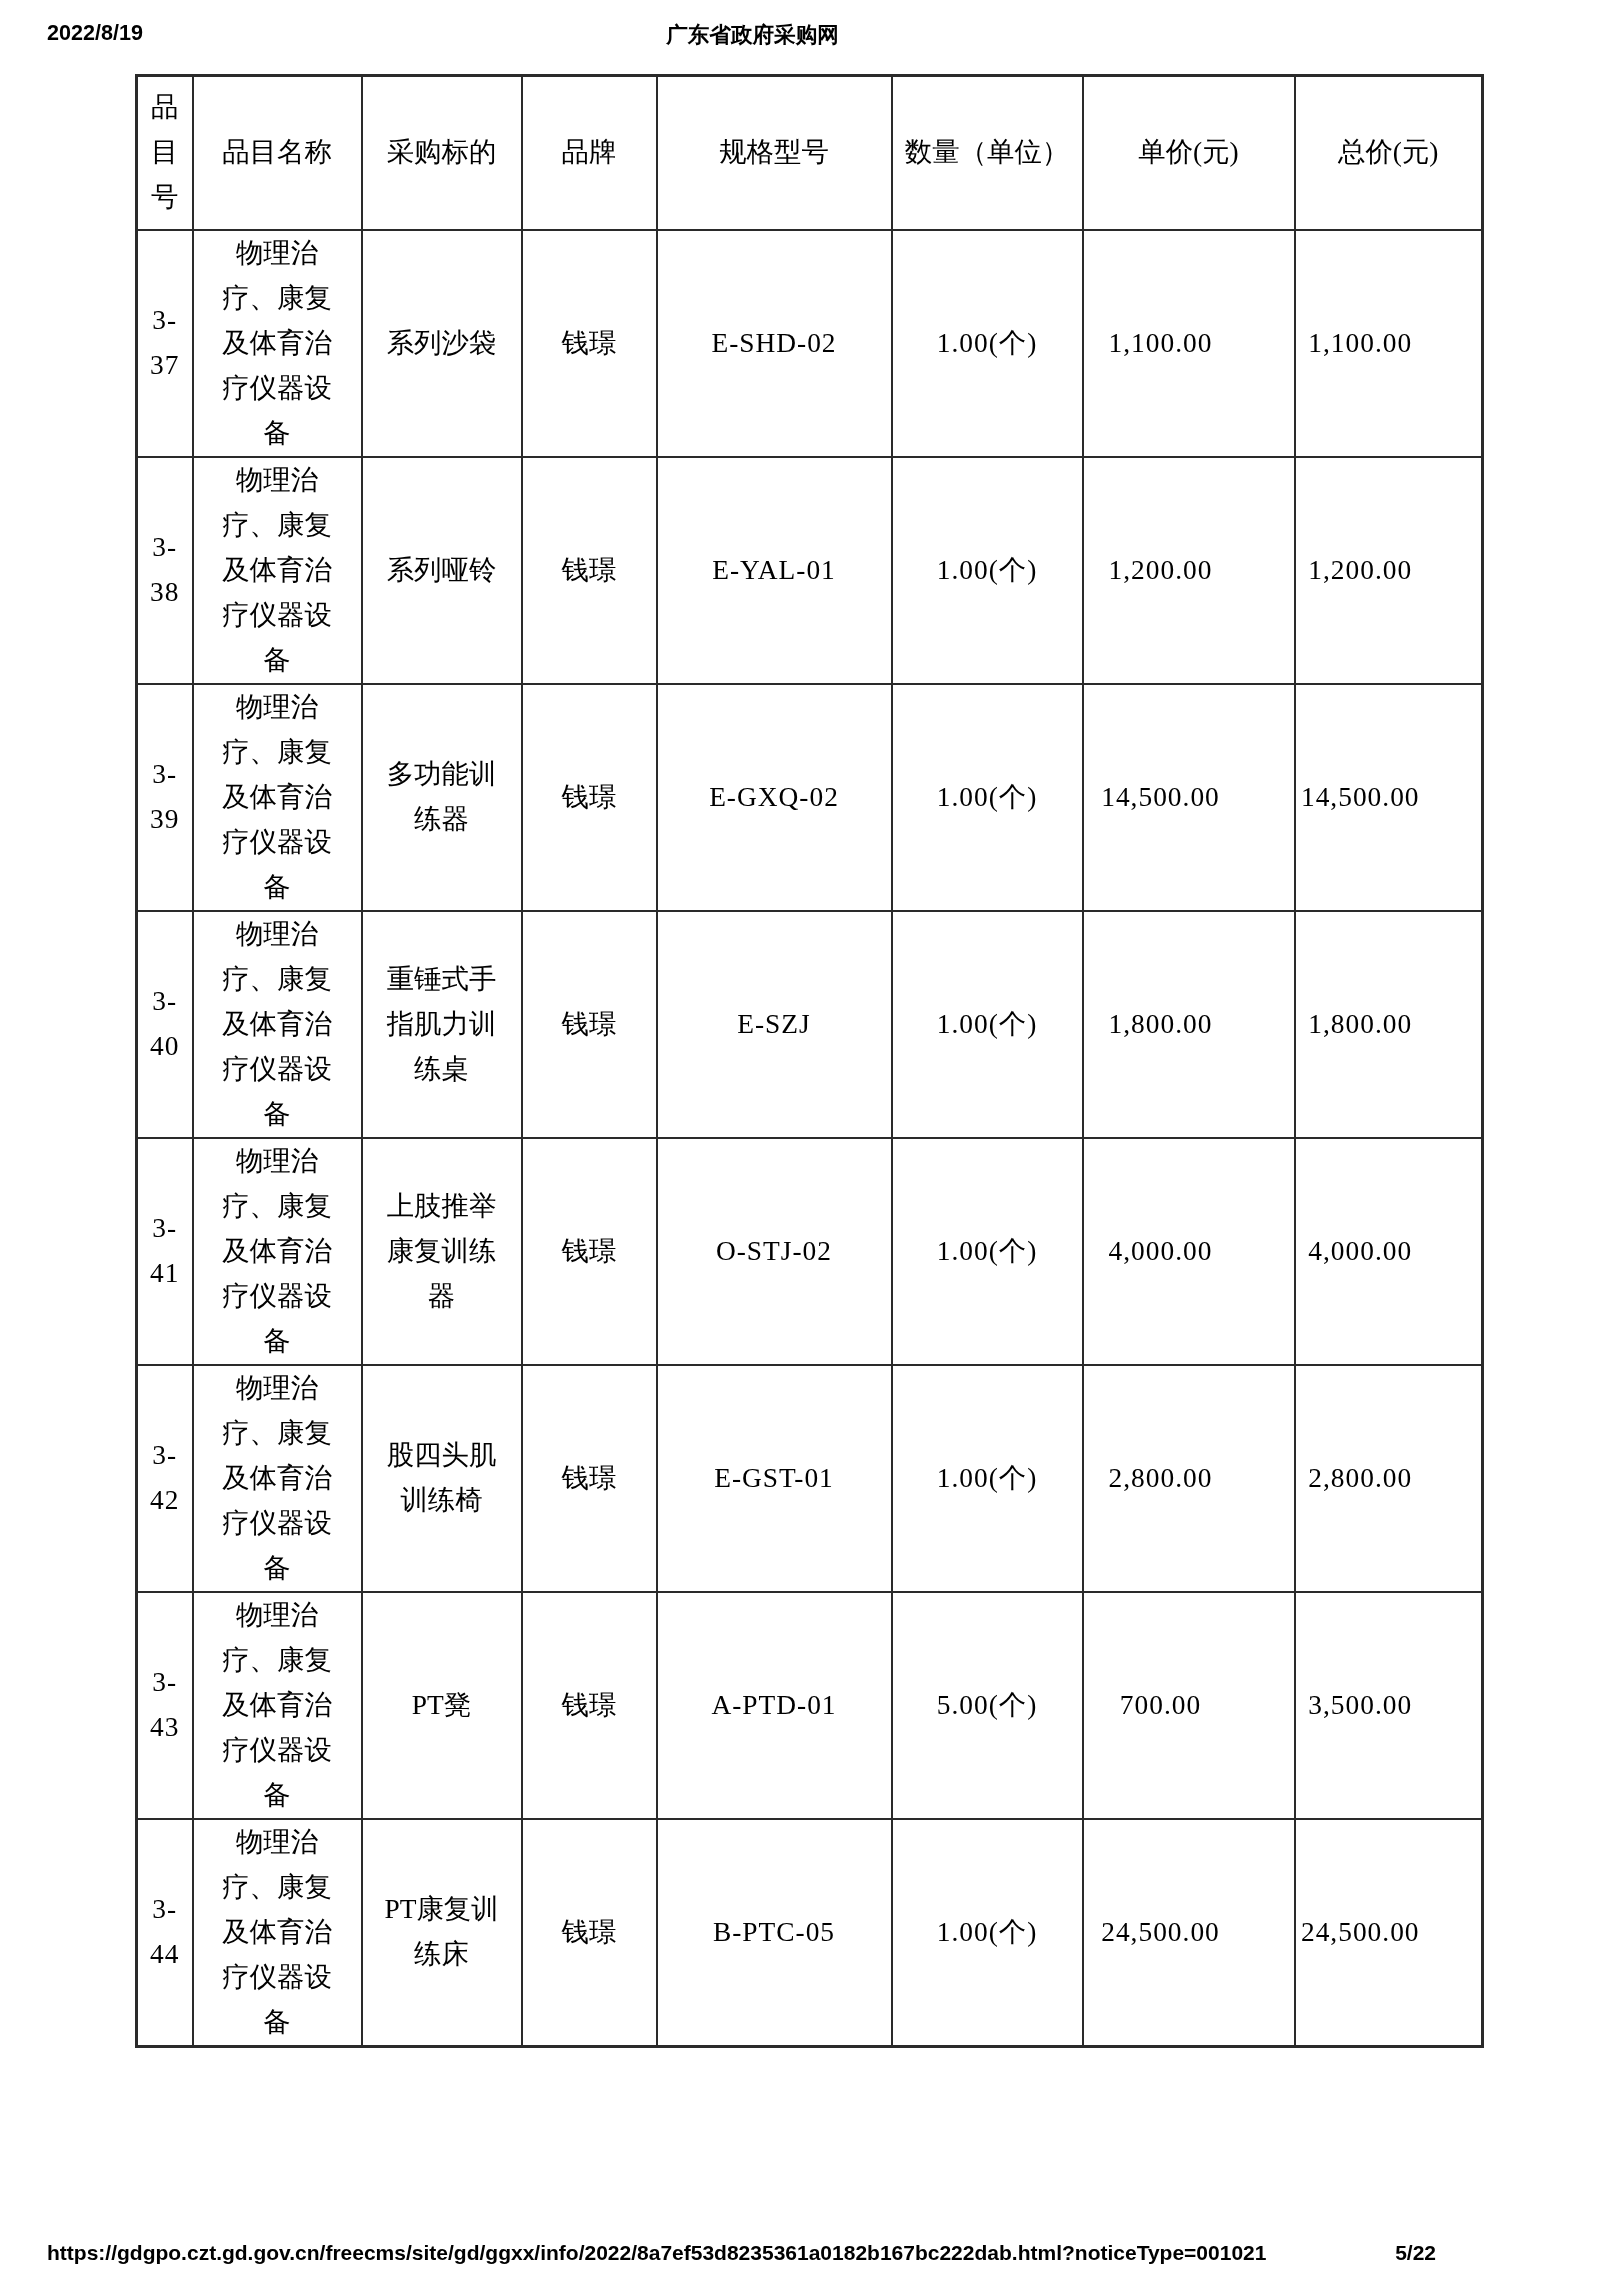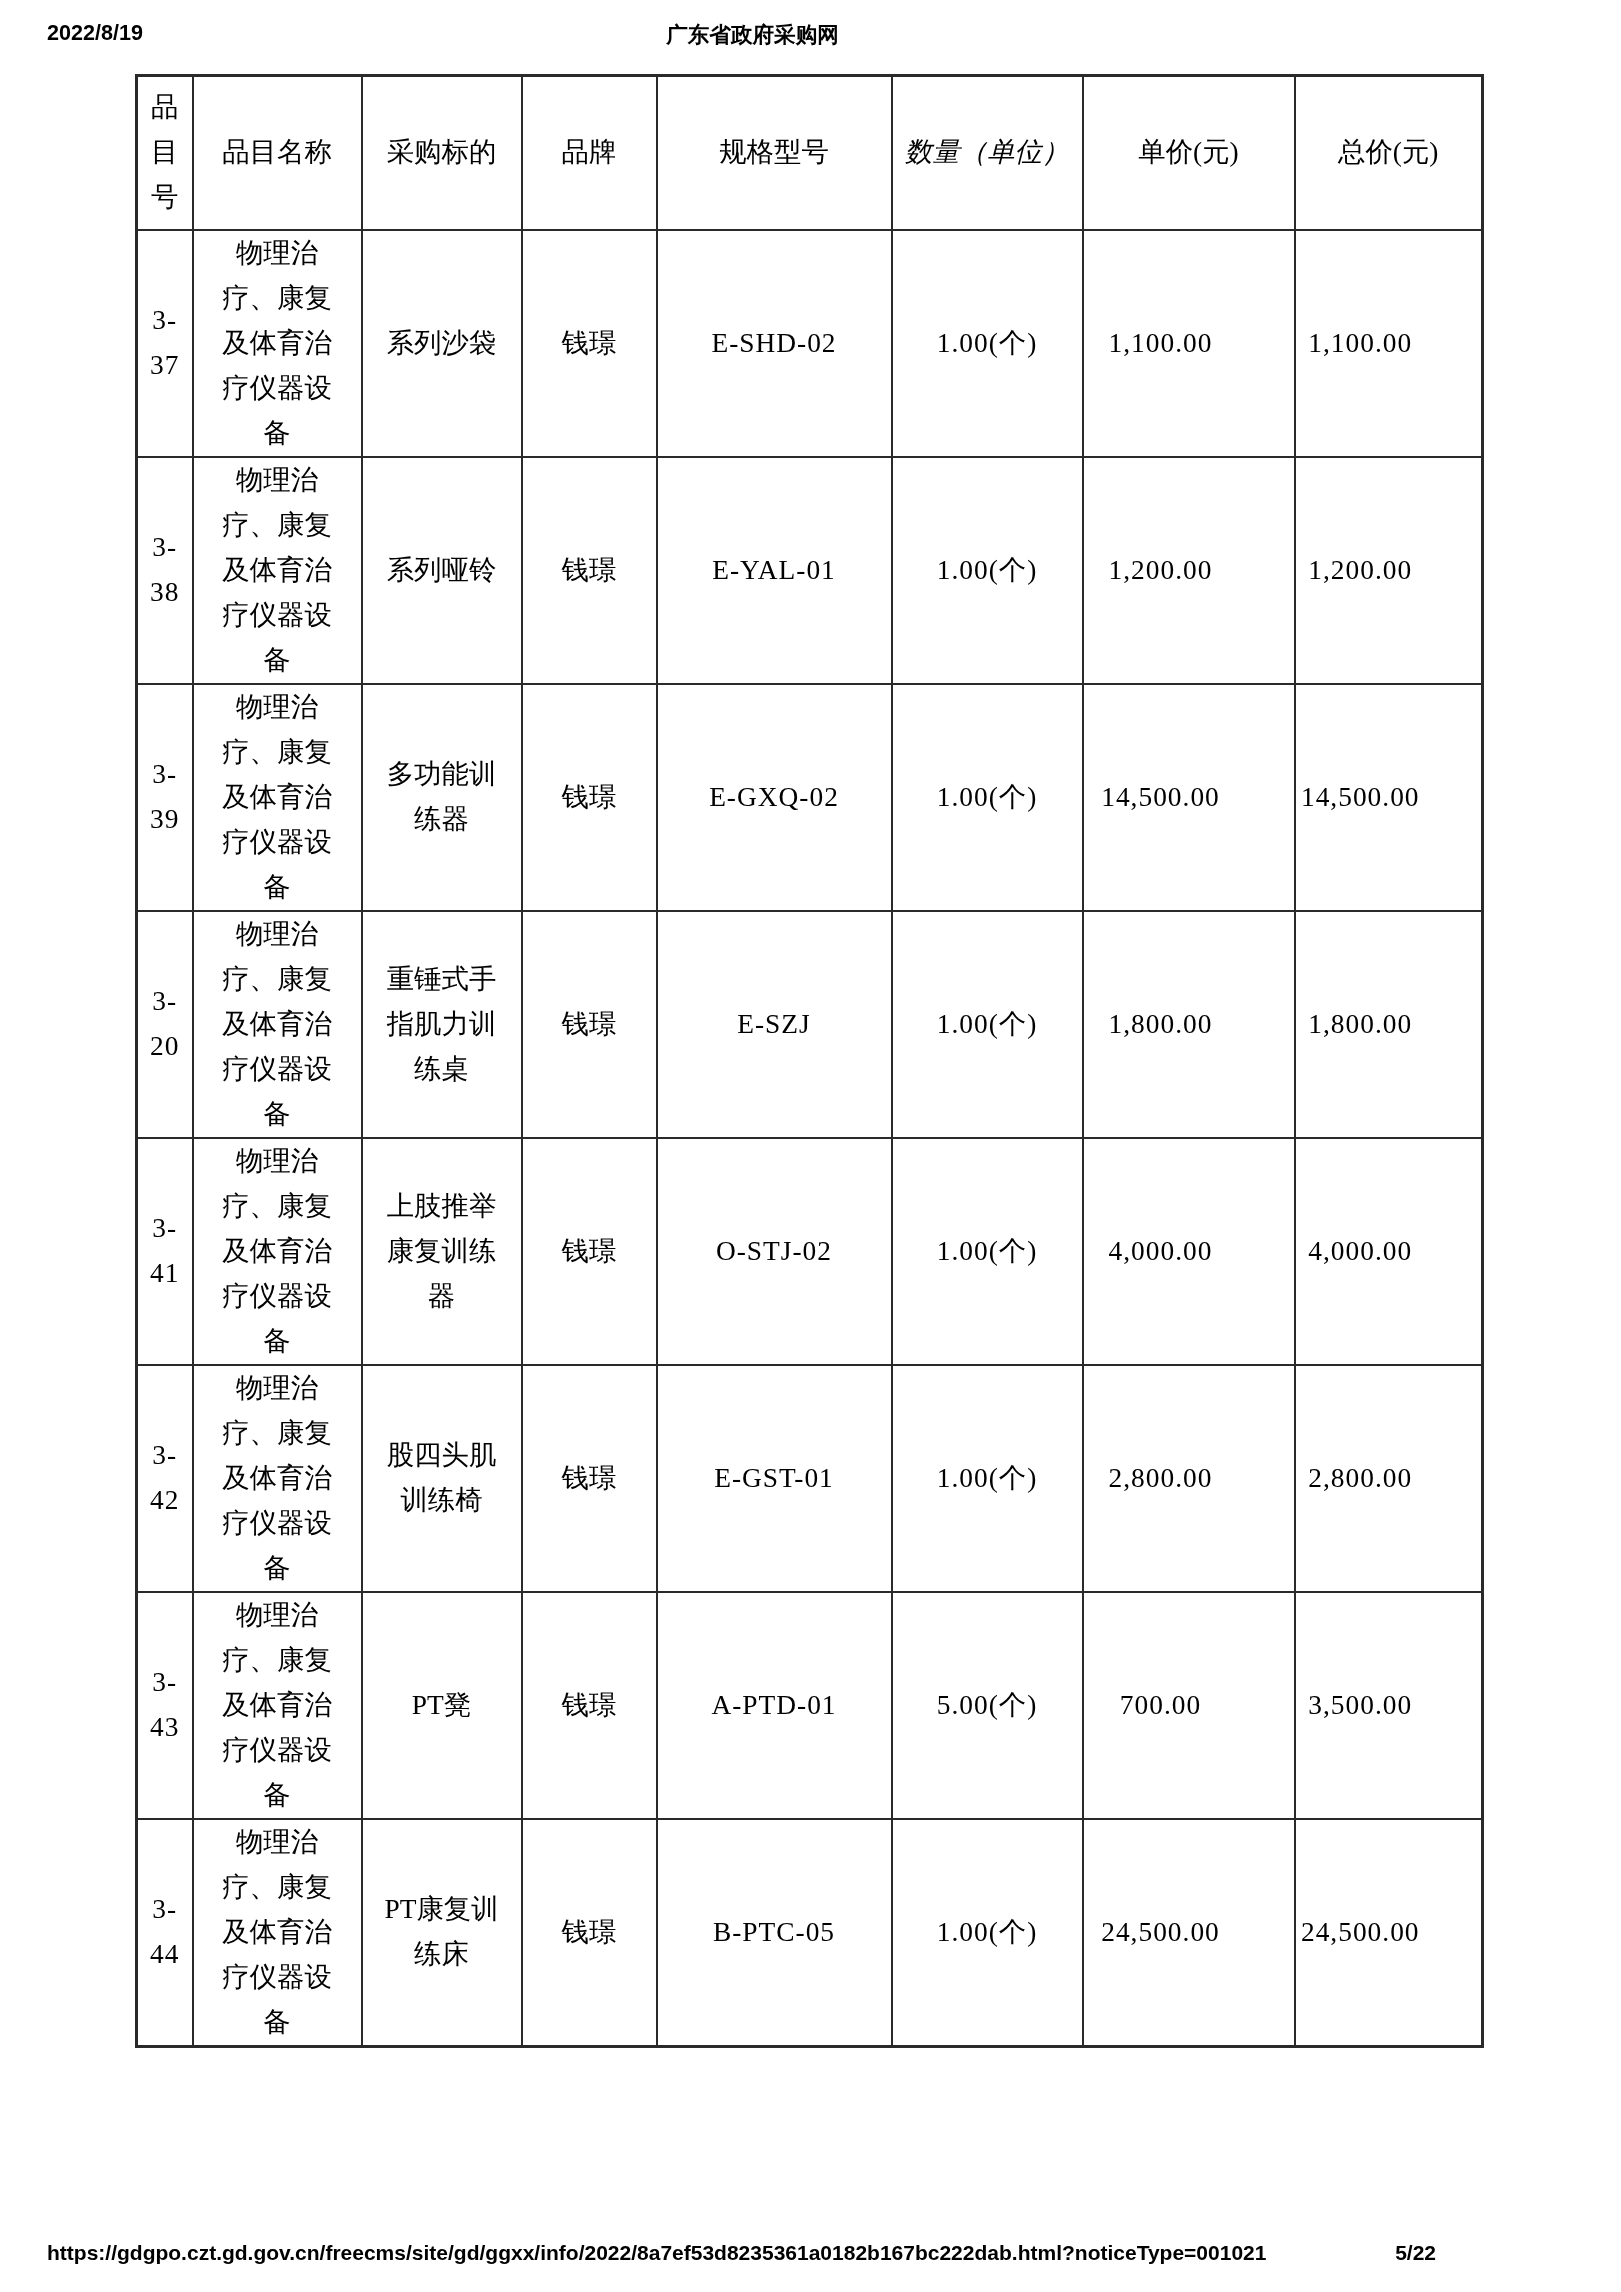--- a/index.html
+++ b/index.html
@@ -55,21 +55,21 @@
     overflow: hidden;
   }
   table.proc thead tr { height: 154px; }
   table.proc tbody tr { height: 225px; }
   td.c-itemno  { line-height: 43px; letter-spacing: 1px; }
   td.c-name    { padding: 0 25.5px; }
   td.c-target  { padding: 0 20.6px; border-radius: 24px; }
   td.c-model   { letter-spacing: 1px; }
   td.c-qty     { letter-spacing: 1px; }
   td.c-price   { text-align: right; padding-right: 56px; letter-spacing: 1px; }
-  th.h-qty     { padding: 0 10px; font-style: italic; }
+  th.h-qty     { padding: 0 10px; }
   
   .print-footer {
     position: absolute;
     top: 2241px;
     left: 47px;
     right: 69px;
     font-family: "Liberation Sans", "DejaVu Sans", sans-serif;
     font-size: 21px;
     font-weight: 600;
     display: flex;
@@ -135,21 +135,21 @@
       <td class="c-itemno">3-39</td>
       <td class="c-name">物理治疗、康复及体育治疗仪器设备</td>
       <td class="c-target">多功能训练器</td>
       <td class="c-brand">钱璟</td>
       <td class="c-model">E-GXQ-02</td>
       <td class="c-qty">1.00(个)</td>
       <td class="c-price">14,500.00</td>
       <td class="c-price">14,500.00</td>
     </tr>
         <tr>
-      <td class="c-itemno">3-20</td>
+      <td class="c-itemno">3-40</td>
       <td class="c-name">物理治疗、康复及体育治疗仪器设备</td>
       <td class="c-target">重锤式手指肌力训练桌</td>
       <td class="c-brand">钱璟</td>
       <td class="c-model">E-SZJ</td>
       <td class="c-qty">1.00(个)</td>
       <td class="c-price">1,800.00</td>
       <td class="c-price">1,800.00</td>
     </tr>
         <tr>
       <td class="c-itemno">3-41</td>

